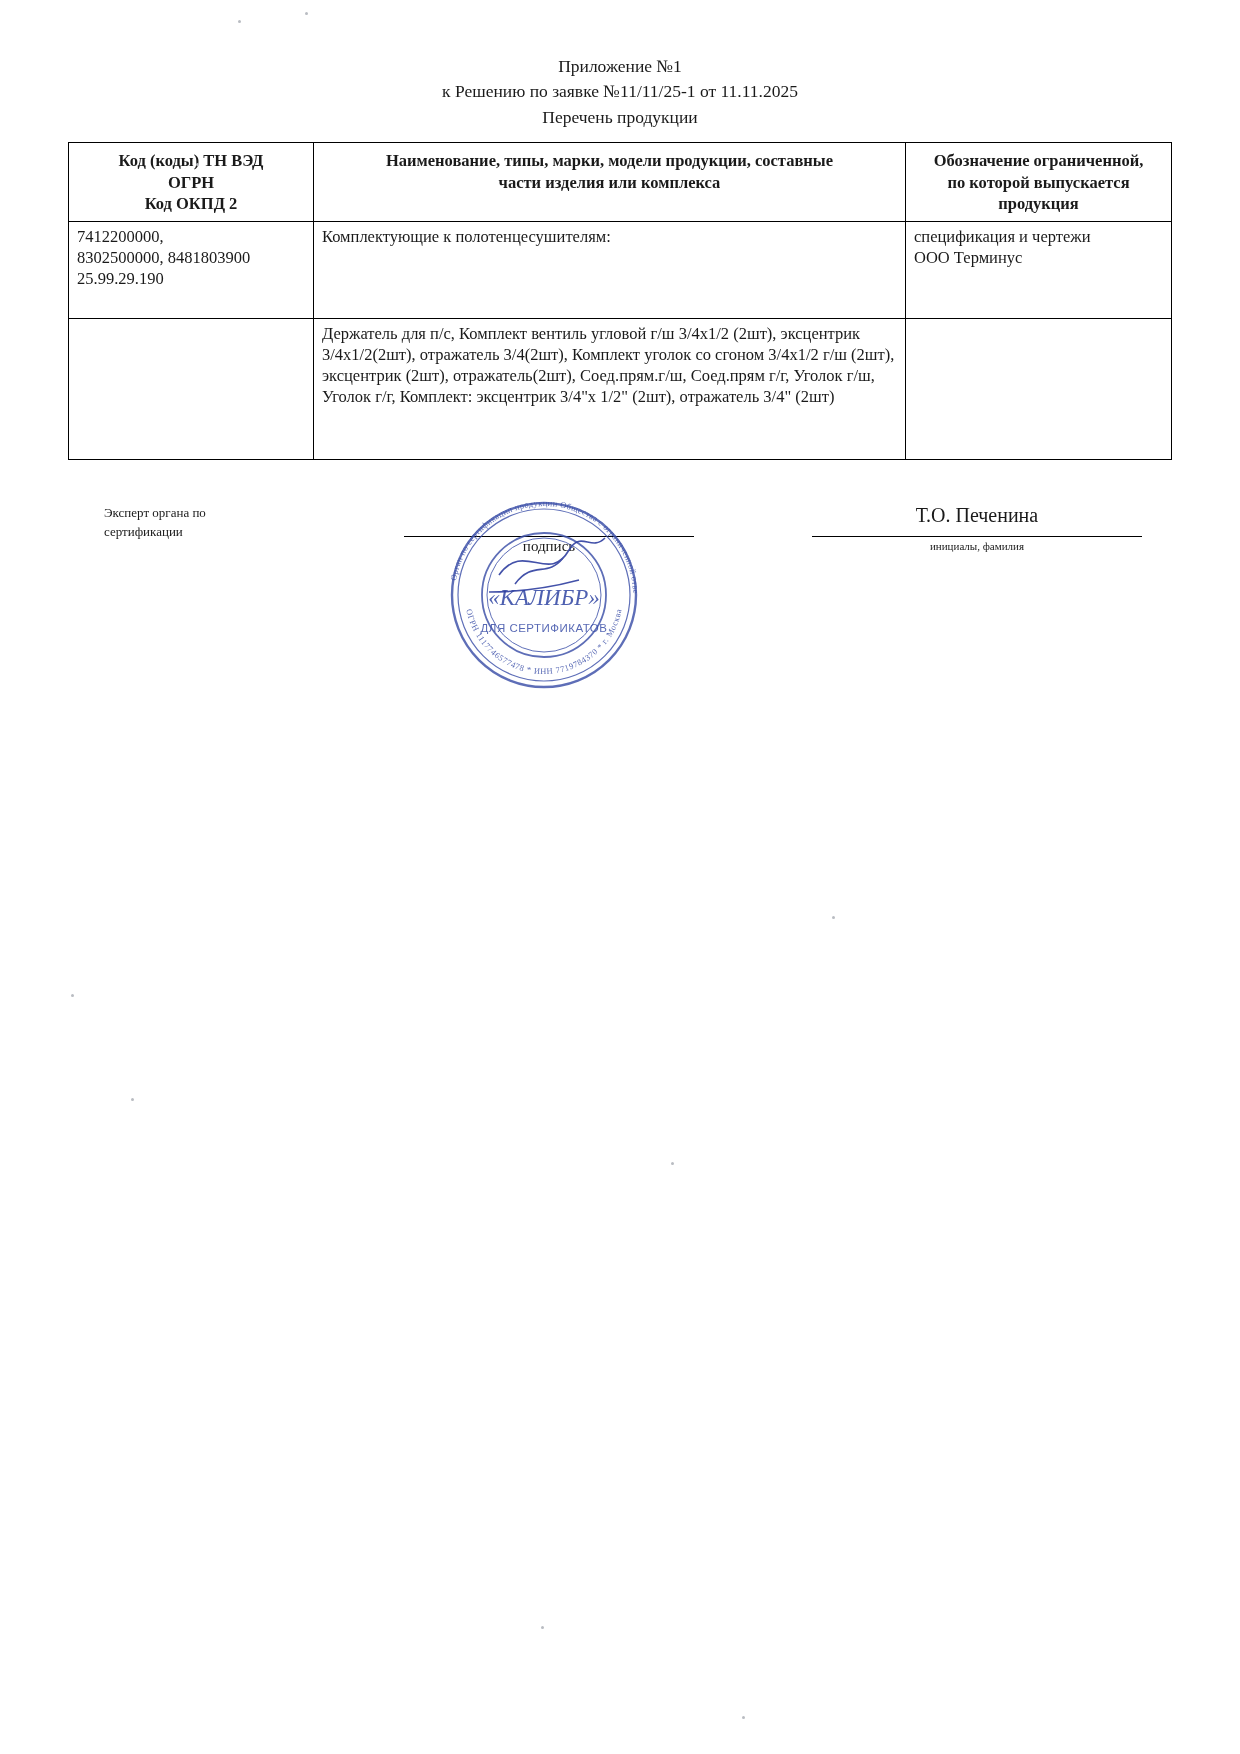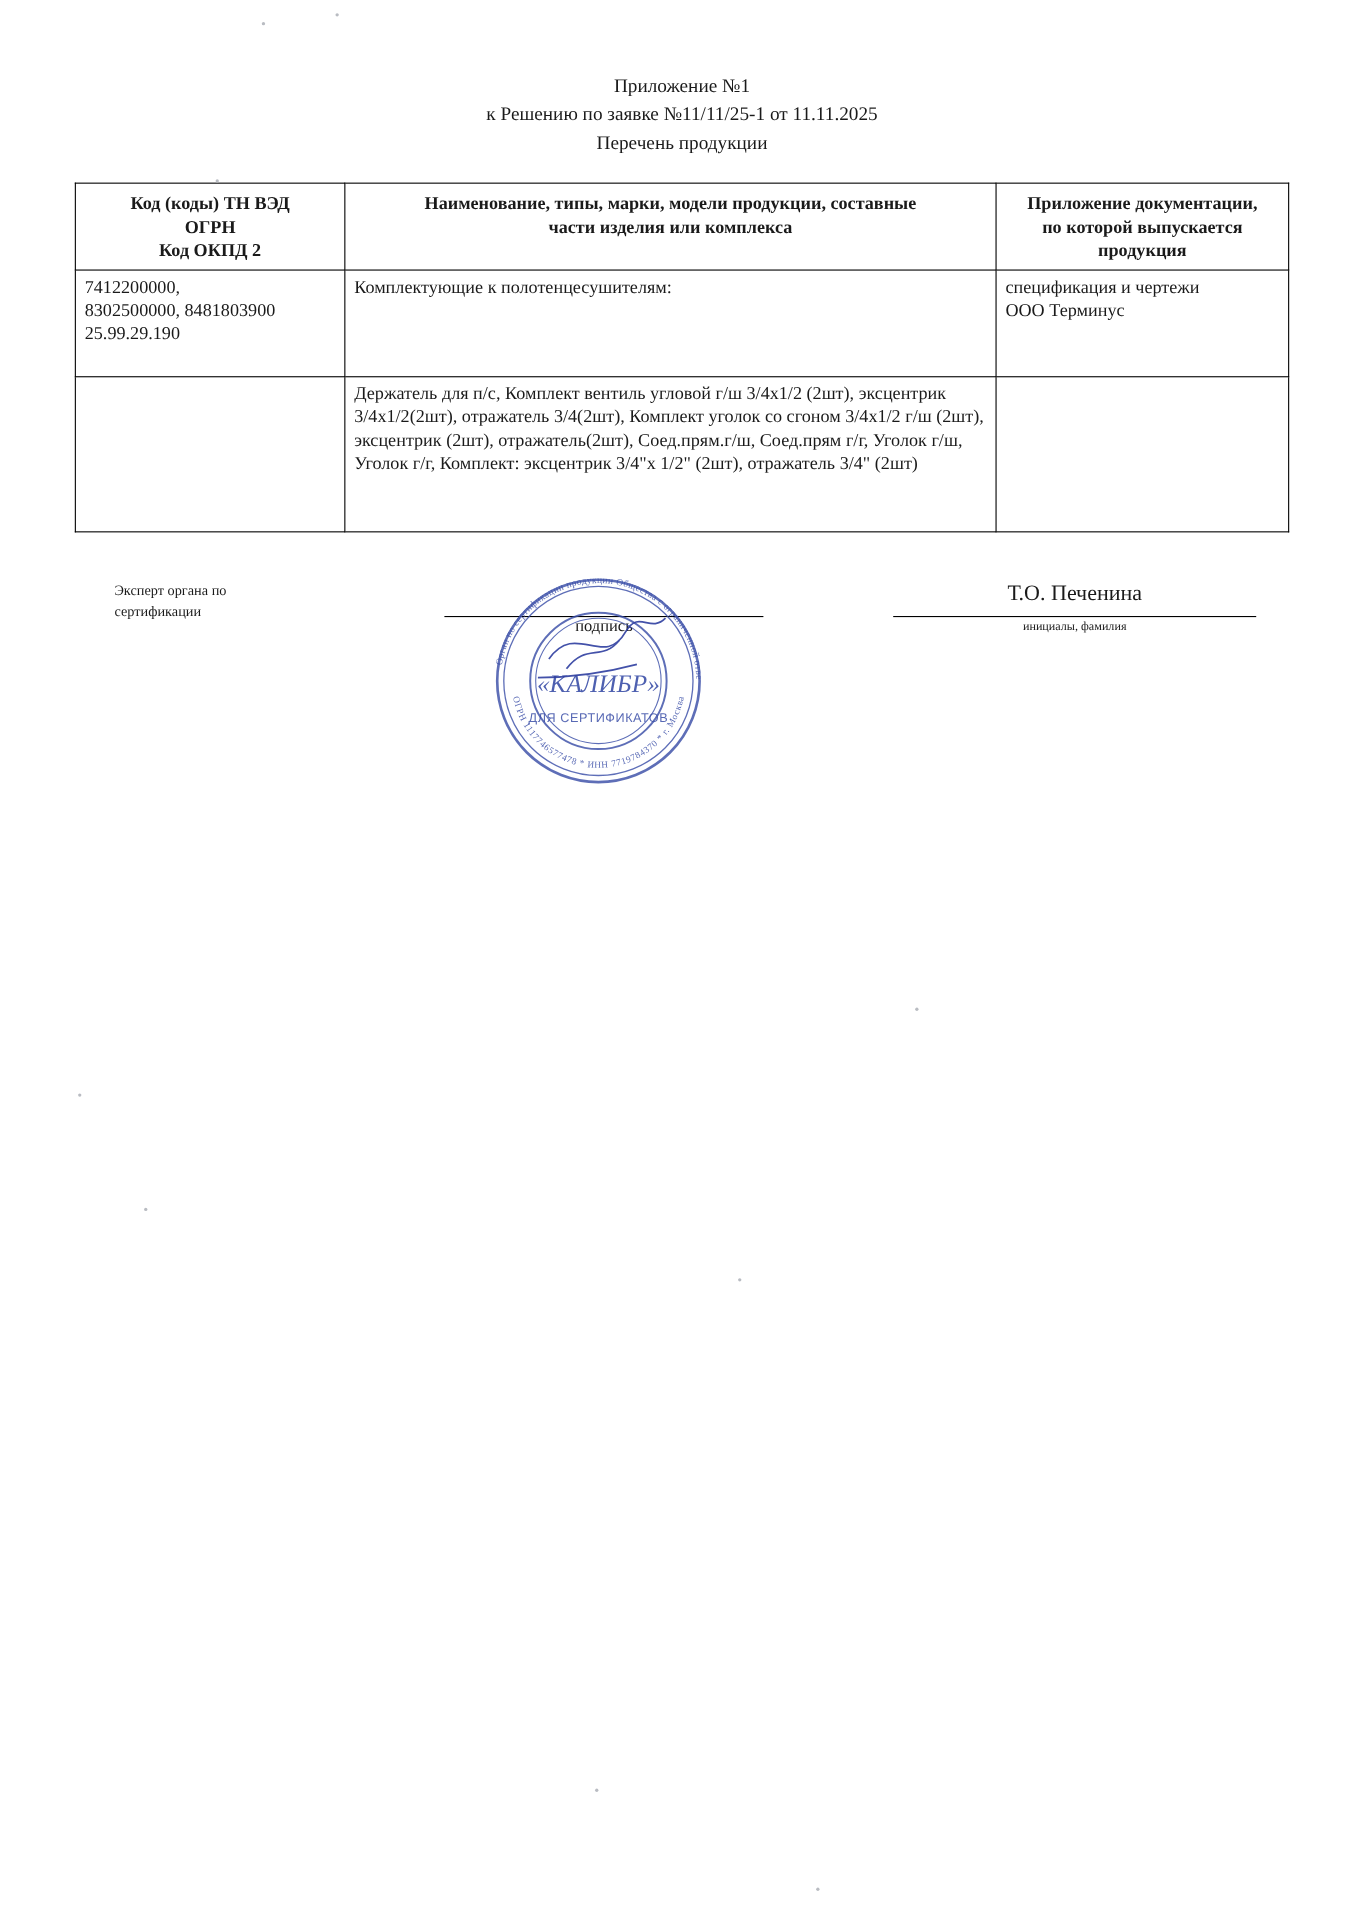--- a/index.html
+++ b/index.html
@@ -11,35 +11,35 @@
     width: 1240px;
     height: 1754px;
     position: relative;
     font-family: "Liberation Serif", serif;
     color: #1a1a1a;
     overflow: hidden;
   }
   .page {
     position: absolute;
     inset: 0;
-    padding: 16px;
+    padding: 4px;
   }
   .header-block {
     text-align: center;
     margin-top: 50px;
     line-height: 1.45;
     font-size: 17.5px;
   }
   .header-line {
     display: block;
   }
   table.products {
     border-collapse: collapse;
     width: 1052px;
-    margin: 24px auto 0 auto;
+    margin: 12px auto 0 auto;
     table-layout: fixed;
   }
   table.products th,
   table.products td {
     border: 1px solid #000;
     vertical-align: top;
     padding: 5px 8px;
     font-size: 16.5px;
     line-height: 1.26;
   }
@@ -145,21 +145,21 @@
         <th class="col-code">
           <div>Код (коды) ТН ВЭД</div>
           <div>ОГРН</div>
           <div>Код ОКПД 2</div>
         </th>
         <th class="col-name">
           <div>Наименование,  типы,  марки,  модели продукции, составные</div>
           <div>части изделия или комплекса</div>
         </th>
         <th class="col-doc">
-          <div>Приложение документации,</div>
+          <div>Обозначение ограниченной,</div>
           <div>по которой выпускается</div>
           <div>продукция</div>
         </th>
       </tr>
     </thead>
     <tbody>
       <tr class="row1">
         <td class="cell-code">7412200000,
 8302500000, 8481803900
 25.99.29.190</td>

